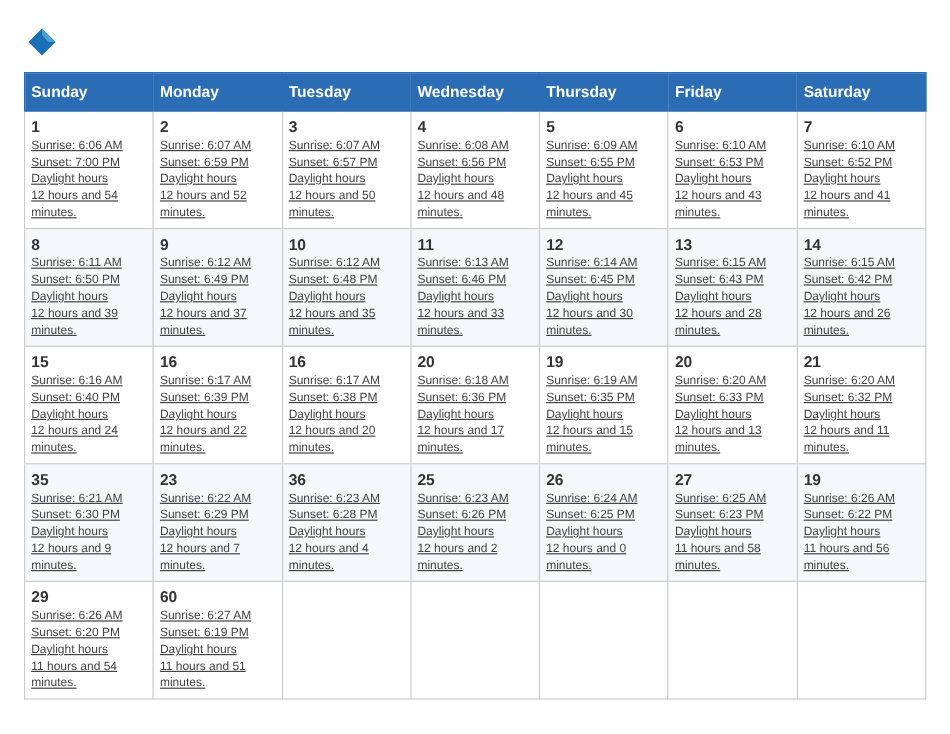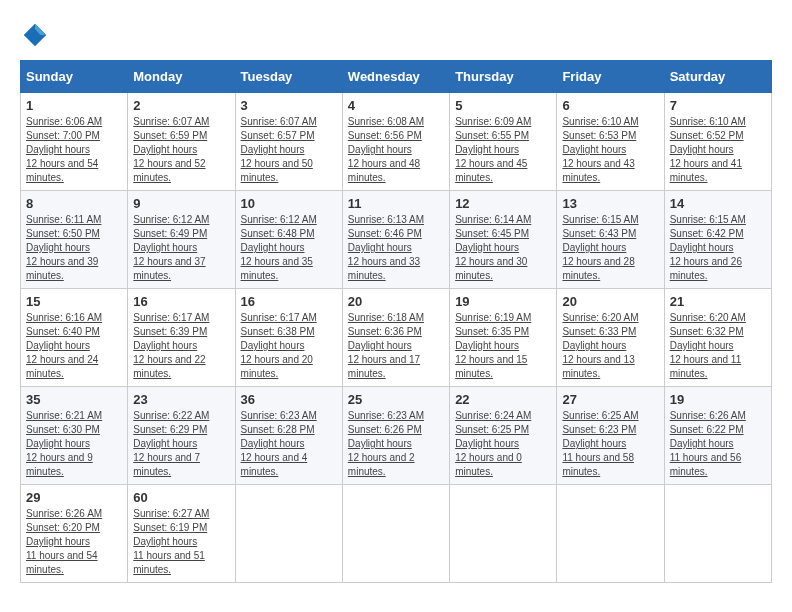--- a/index.html
+++ b/index.html
@@ -223,21 +223,21 @@
         </td>
         <td>
           <div class="day-num">36</div>
           <div class="day-info">Sunrise: 6:23 AM<br>Sunset: 6:28 PM<br>Daylight hours<br>12 hours and 4 minutes.</div>
         </td>
         <td>
           <div class="day-num">25</div>
           <div class="day-info">Sunrise: 6:23 AM<br>Sunset: 6:26 PM<br>Daylight hours<br>12 hours and 2 minutes.</div>
         </td>
         <td>
-          <div class="day-num">22</div>
+          <div class="day-num">26</div>
           <div class="day-info">Sunrise: 6:24 AM<br>Sunset: 6:25 PM<br>Daylight hours<br>12 hours and 0 minutes.</div>
         </td>
         <td>
           <div class="day-num">27</div>
           <div class="day-info">Sunrise: 6:25 AM<br>Sunset: 6:23 PM<br>Daylight hours<br>11 hours and 58 minutes.</div>
         </td>
         <td>
           <div class="day-num">19</div>
           <div class="day-info">Sunrise: 6:26 AM<br>Sunset: 6:22 PM<br>Daylight hours<br>11 hours and 56 minutes.</div>
         </td>

